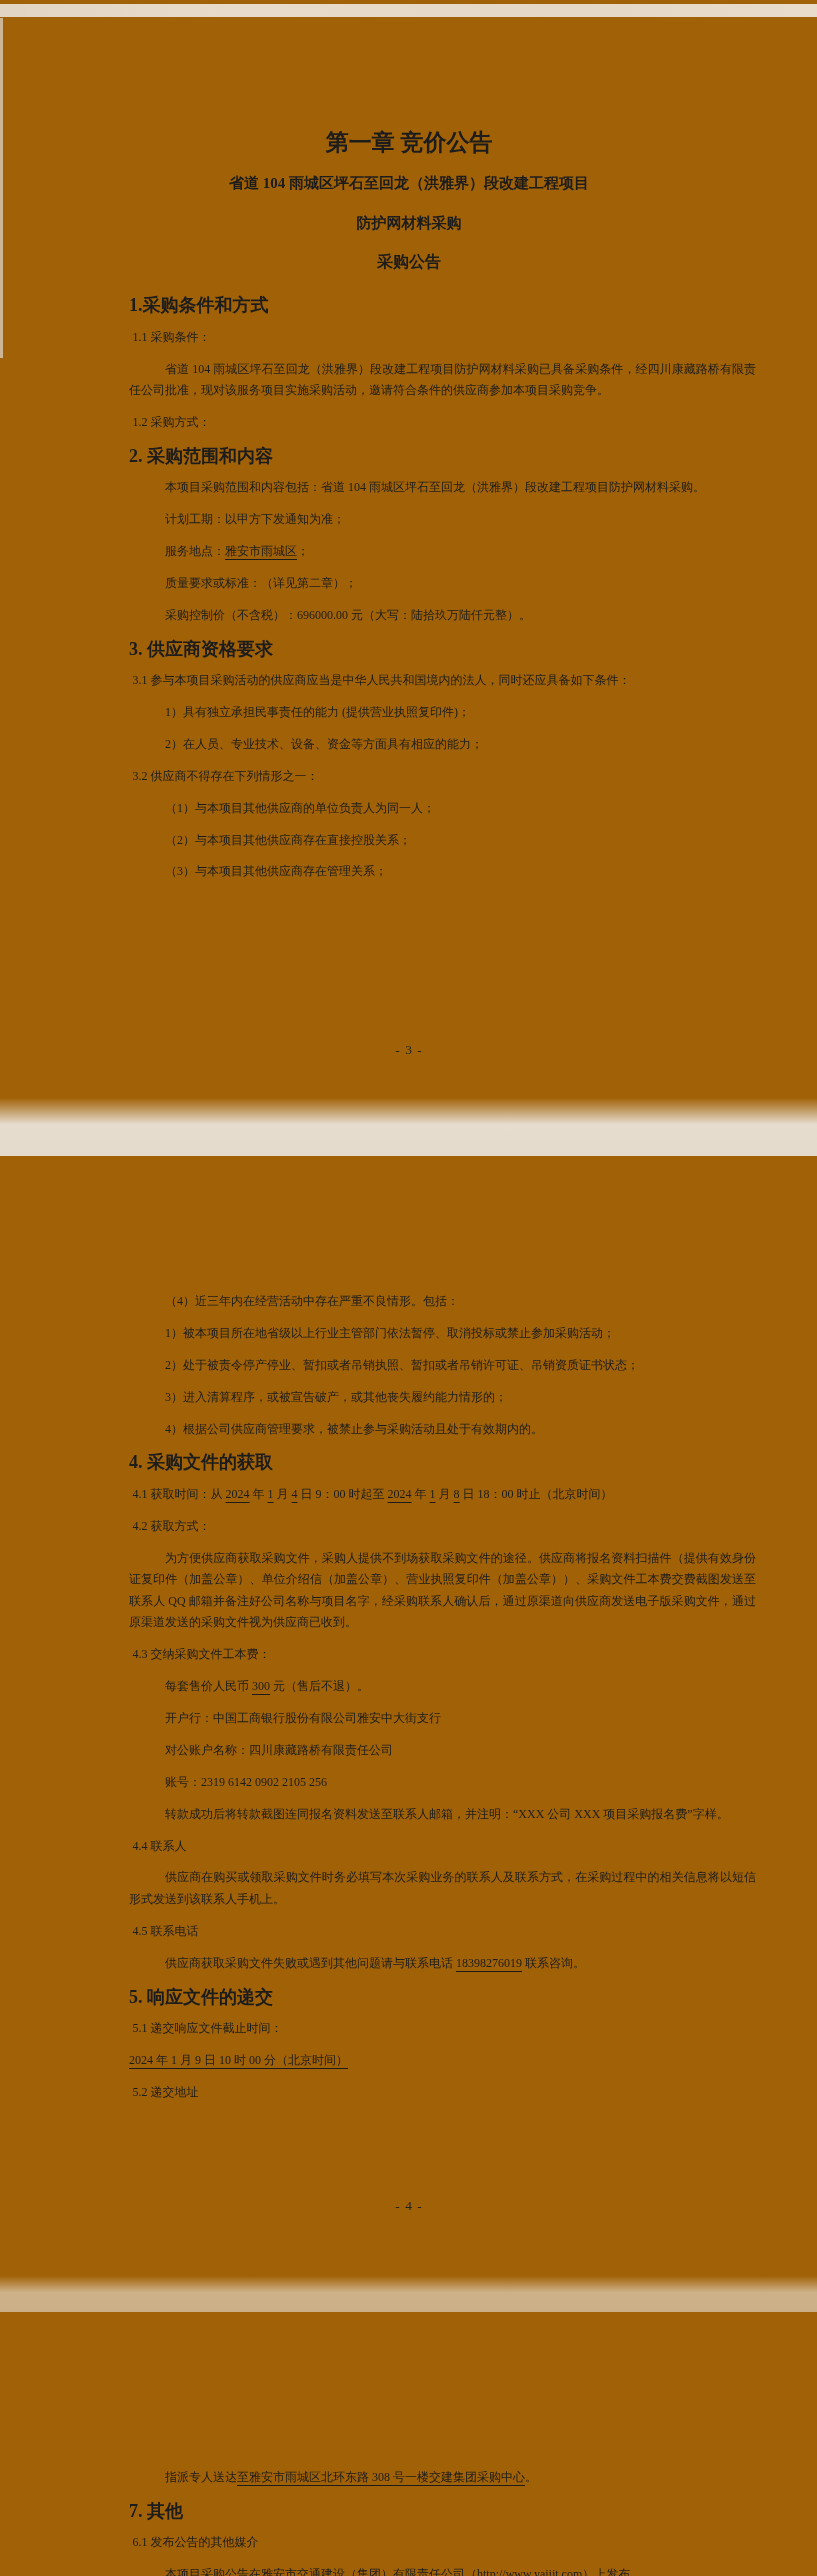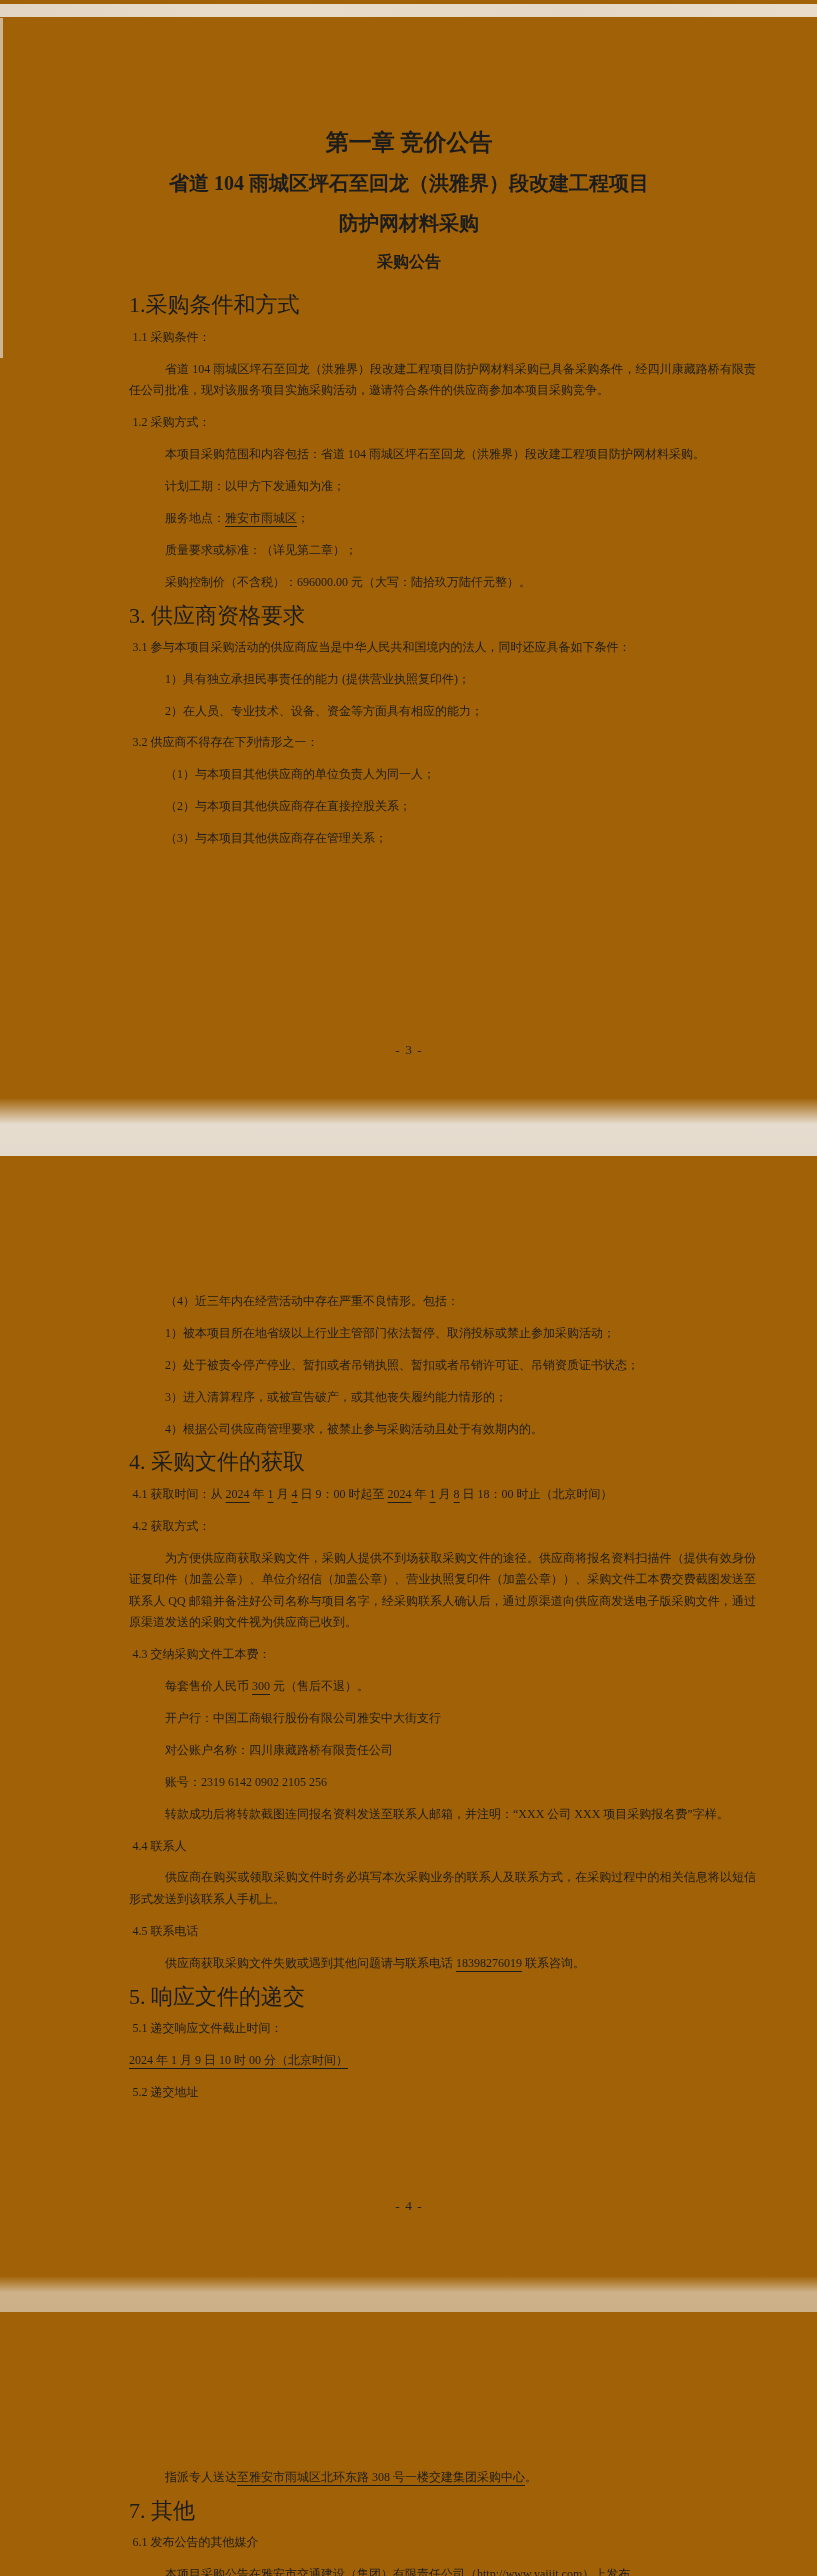--- a/index.html
+++ b/index.html
@@ -15,23 +15,23 @@
   }
   
   .scan-band-top{position:absolute;left:0;top:4.1px;width:818px;height:13.4px;
     background:linear-gradient(90deg,#f2f2f2,#fafafa 30%,#f5f5f5 70%,#fbfbfb);opacity:.8;}
   .scan-edge-left{position:absolute;left:0;top:17.5px;width:3.1px;height:340px;background:#e3e3e3;opacity:.65;}
   .scan-band-bottom{position:absolute;left:0;bottom:0;width:818px;height:58px;
     background:linear-gradient(180deg,rgba(240,240,240,0) 0%,#f2f2f2 45%,#efefef 100%);opacity:.85;}
   .scan-band-bottom.light{height:36px;opacity:.55;}
   
   .t-chapter{font-size:23px;line-height:27px;font-weight:700;text-align:center;padding-right:67px;margin:0 0 13.4px 0;}
-  .t-main{font-size:20px;line-height:29px;font-weight:700;text-align:center;padding-right:67px;margin:0 0 10.3px 0;}
+  .t-main{font-size:15px;line-height:29px;font-weight:700;text-align:center;padding-right:67px;margin:0 0 10.3px 0;}
   .t-ann{font-size:16px;line-height:27px;font-weight:700;text-align:center;padding-right:67px;margin:0 0 18.5px 0;}
-  .h2{font-size:22px;line-height:24px;font-weight:400;margin:5.2px 0 9.3px 0;}
+  .h2{font-size:18px;line-height:24px;font-weight:700;margin:5.2px 0 9.3px 0;}
   .ln{font-size:12px;line-height:21.6px;margin:0 0 10.3px 0;text-align:justify;}
   .ind{text-indent:36px;}
   .sub{text-indent:3.6px;}
   .u{text-decoration:underline;text-decoration-thickness:1px;text-underline-offset:3.6px;}
   .pagefoot{position:absolute;left:0;right:0;bottom:98px;text-align:center;font-size:13.4px;color:#222;letter-spacing:1px;}
   .pad-p1{padding-top:129px;}
   .pad-p2{padding-top:135px;}
   .pad-p3{padding-top:155px;}
 </style>
 </head>
@@ -44,20 +44,21 @@
   <div class="t-chapter">第一章  竞价公告</div>
   <div class="t-main">省道 104 雨城区坪石至回龙（洪雅界）段改建工程项目</div>
   <div class="t-main">防护网材料采购</div>
   <div class="t-ann">采购公告</div>
 
   <div class="h2">1.采购条件和方式</div>
   <div class="ln sub">1.1 采购条件：</div>
   <div class="ln ind">省道 104 雨城区坪石至回龙（洪雅界）段改建工程项目防护网材料采购已具备采购条件，经四川康藏路桥有限责任公司批准，现对该服务项目实施采购活动，邀请符合条件的供应商参加本项目采购竞争。</div>
   <div class="ln sub">1.2 采购方式：</div>
 
+  <div class="h2">2. 采购范围和内容</div>
   <div class="ln ind">本项目采购范围和内容包括：省道 104 雨城区坪石至回龙（洪雅界）段改建工程项目防护网材料采购。</div>
   <div class="ln ind">计划工期：以甲方下发通知为准；</div>
   <div class="ln ind"><span>服务地点：</span><span class="u">雅安市雨城区</span><span>；</span></div>
   <div class="ln ind">质量要求或标准：（详见第二章）；</div>
   <div class="ln ind">采购控制价（不含税）：696000.00 元（大写：陆拾玖万陆仟元整）。</div>
 
   <div class="h2">3. 供应商资格要求</div>
   <div class="ln sub">3.1 参与本项目采购活动的供应商应当是中华人民共和国境内的法人，同时还应具备如下条件：</div>
   <div class="ln ind">1）具有独立承担民事责任的能力 (提供营业执照复印件)；</div>
   <div class="ln ind">2）在人员、专业技术、设备、资金等方面具有相应的能力；</div>

